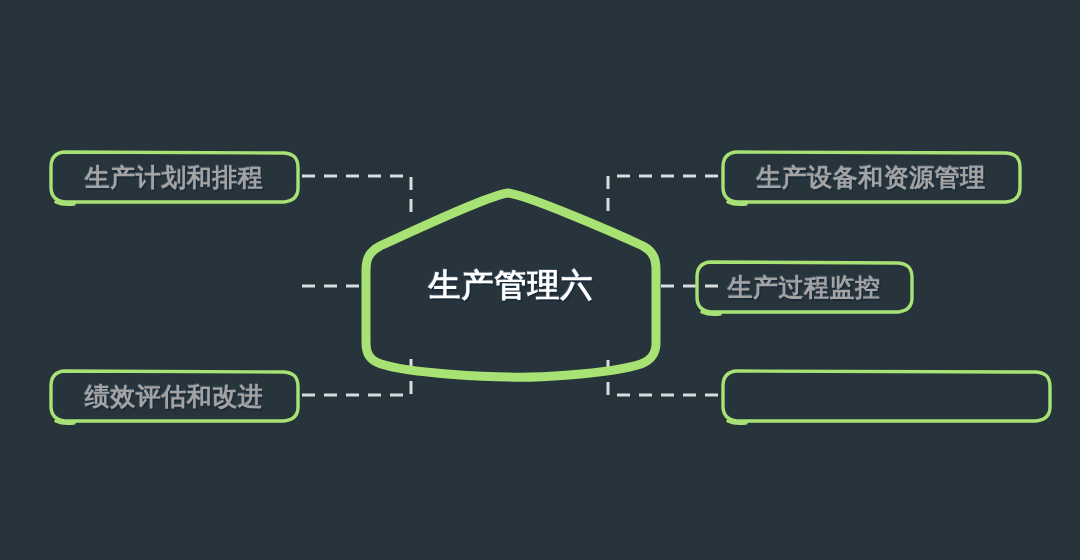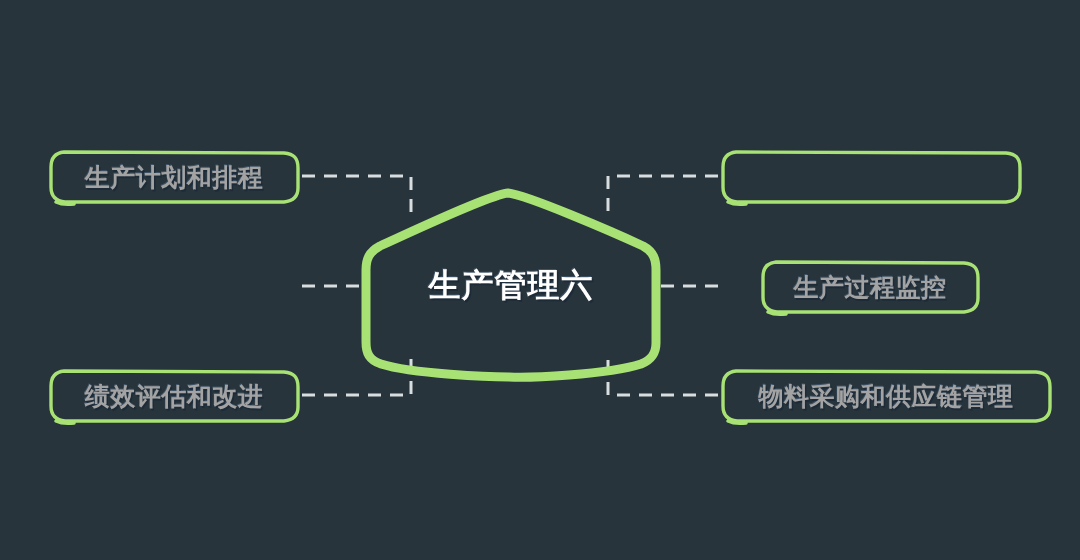--- a/index.html
+++ b/index.html
@@ -156,23 +156,24 @@
       <path d="M 18 4 L 288 5
                C 298 6, 302 10, 302 20
                L 302 40
                C 302 49, 297 53, 288 54
                L 19 54
                C 9 53, 5 48, 5 39
                L 5 19
                C 5 10, 9 5, 18 4 Z
                M 10 54 C 14 56, 20 57, 28 56" fill="none" stroke="#a8e274" stroke-width="3.4" stroke-linejoin="round" stroke-linecap="round"></path>
     </svg>
-  </div>
-
-  <div class="node" style="left:758px; top:258px; width:224px; height:58px;">
+    <div class="node-label">生产设备和资源管理</div>
+  </div>
+
+  <div class="node" style="left:692px; top:258px; width:224px; height:58px;">
     <svg class="node-svg" viewBox="0 0 224 58" xmlns="http://www.w3.org/2000/svg">
       <path d="M 18 4 L 206 5
                C 216 6, 220 10, 220 20
                L 220 40
                C 220 49, 215 53, 206 54
                L 19 54
                C 9 53, 5 48, 5 39
                L 5 19
                C 5 10, 9 5, 18 4 Z
                M 10 54 C 14 56, 20 57, 28 56" fill="none" stroke="#a8e274" stroke-width="3.4" stroke-linejoin="round" stroke-linecap="round"></path>
@@ -185,16 +186,15 @@
       <path d="M 18 4 L 318 5
                C 328 6, 332 10, 332 20
                L 332 40
                C 332 49, 327 53, 318 54
                L 19 54
                C 9 53, 5 48, 5 39
                L 5 19
                C 5 10, 9 5, 18 4 Z
                M 10 54 C 14 56, 20 57, 28 56" fill="none" stroke="#a8e274" stroke-width="3.4" stroke-linejoin="round" stroke-linecap="round"></path>
     </svg>
-    <div class="node-label">物料采购和供应链管理</div>
   </div>
 
 </div>
 
 </body></html>

